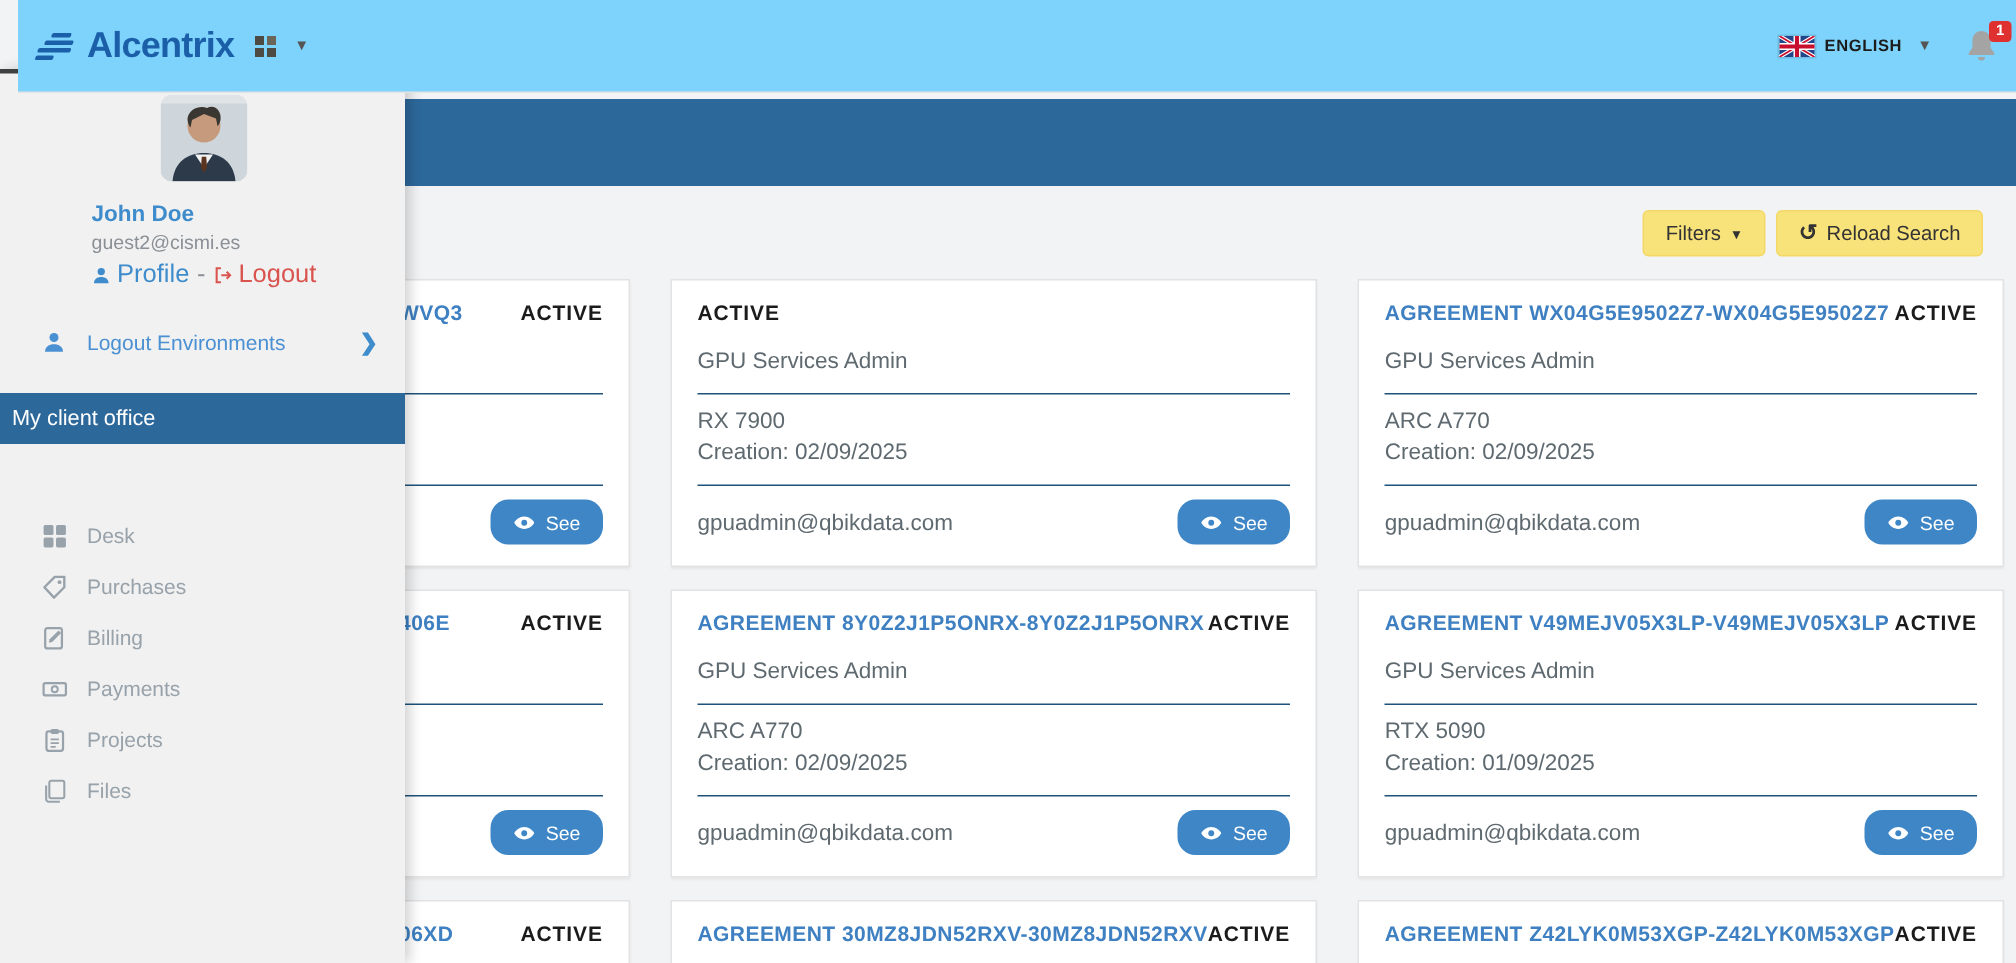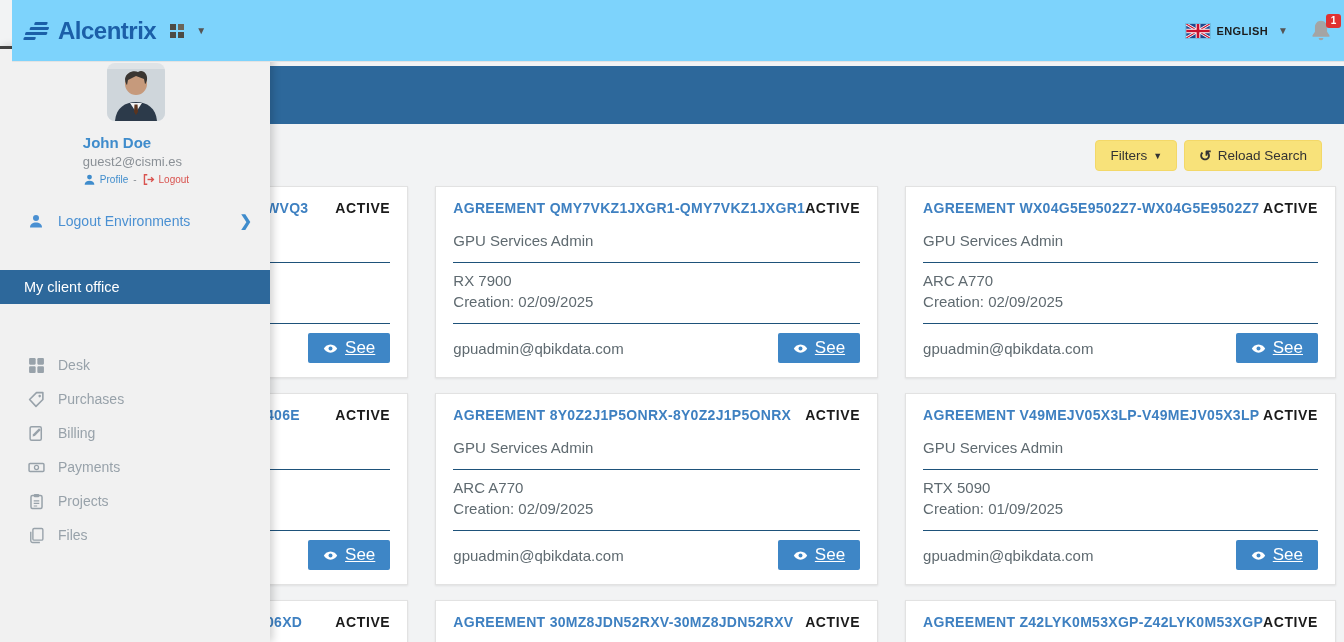--- a/index.html
+++ b/index.html
@@ -56,46 +56,46 @@
   .card-title { font-size:14px; font-weight:700; color:#3e80c1; letter-spacing:.3px;
     cursor:pointer; white-space:nowrap; overflow:hidden; }
   .card.clipped .card-title { padding-left:236px; }
   .card-status { font-size:14px; font-weight:800; color:#1b1b1b; letter-spacing:.6px; }
   .card-org { margin-top:16px; font-size:15px; color:#5f6a70; min-height:18px; }
   .card-hr { border:none; border-top:1px solid #1e527a; margin-top:12px; }
   .card-product { margin-top:9px; font-size:15px; color:#5f6a70; min-height:18px; }
   .card-creation { margin-top:3px; font-size:15px; color:#5f6a70; min-height:18px; }
   .card-foot { margin-top:9px; display:flex; align-items:center; justify-content:space-between; }
   .card-email { font-size:15px; color:#5f6a70; }
-  .see-btn { background:#3e86c6; color:#fff; border:none; border-radius:2px;
-    height:30px; padding:0 15px; font-size:17px; display:flex; align-items:center;
-    gap:7px; cursor:pointer; font-family:inherit;text-decoration:underline; }
+  .see-btn { background:#3e86c6; color:#fff; border:none; border-radius:12px;
+    height:30px; padding:0 15px; font-size:13px; display:flex; align-items:center;
+    gap:7px; cursor:pointer; font-family:inherit; }
   .see-btn svg { width:15px; height:15px; display:block; }
 
   
   .sidebar { position:absolute; top:46px; left:0; width:270px; height:596px;
     background:#f1f1f1; border-top:3px solid #404040; box-shadow:3px 0 8px rgba(0,0,0,.18);
     z-index:30; }
   .profile { display:flex; align-items:center; gap:13px; padding:14px 16px 10px 18px;flex-direction:column; }
   .avatar { width:58px; height:58px; border-radius:8px; overflow:hidden; flex:0 0 auto; }
   .avatar svg { width:100%; height:100%; display:block; }
   .p-name { font-size:15px; font-weight:700; color:#3f8ccc; cursor:pointer; }
   .p-email { font-size:13px; color:#8a9096; margin-top:3px; }
-  .p-links { font-size:10px; margin-top:4px; display:flex; align-items:center; gap:5px; }
+  .p-links { font-size:17px; margin-top:4px; display:flex; align-items:center; gap:5px; }
   .p-links .profile-link { color:#3f8ccc; cursor:pointer; display:flex; align-items:center; gap:4px; }
   .p-links .sep { color:#8a9096; }
   .p-links .logout-link { color:#d9534f; cursor:pointer; display:flex; align-items:center; gap:4px; }
   .p-links svg { width:13px; height:13px; }
   .other-env { display:flex; align-items:center; padding:16px 18px 16px 28px; cursor:pointer; }
   .other-env .oe-icon { width:16px; height:16px; color:#4a90d2; margin-right:14px; }
   .other-env .oe-icon svg { width:16px; height:16px; display:block; }
   .oe-label { font-size:14px; color:#4a90d2; flex:1; }
   .oe-chevron { color:#3f8ccc; font-size:15px; font-weight:700; }
   .section-band { background:#2d689b; color:#fff; font-size:14.5px;
-    padding:9px 24px; margin-top:24px; }
+    padding:9px 8px; margin-top:9px; }
   .menu { list-style:none; padding:8px 0 0 0;margin-top:36px; }
   .menu-item { display:flex; align-items:center; height:34px; padding-left:28px;
     cursor:pointer; color:#98a2aa; }
   .menu-item .mi-icon { width:17px; height:17px; margin-right:13px; color:#98a2aa; }
   .menu-item .mi-icon svg { width:17px; height:17px; display:block; }
   .menu-item .mi-label { font-size:14px; }
   .menu-item.active { color:#2d689b; }
   .menu-item.active .mi-icon { color:#2d689b; }
   .menu-item.active .mi-label { font-weight:700; color:#2d689b; }
 </style>
@@ -171,21 +171,20 @@
         <svg viewBox="0 0 16 16">
           <path d="M8 3.6C4.6 3.6 1.9 6 .9 8c1 2 3.7 4.4 7.1 4.4S14.1 10 15.1 8c-1-2-3.7-4.4-7.1-4.4Z" fill="#ffffff"></path>
           <circle cx="8" cy="8" r="2.1" fill="#3e86c6"></circle>
         </svg>
         <span class="see-label">See</span>
       </button>
     </div>
   </article>
     <article class="card">
     <div class="card-head">
-      <h3 class="card-title">AGREEMENT QMY7VKZ1JXGR1-QMY7VKZ1JXGR1</h3>
       <span class="card-status">ACTIVE</span>
     </div>
     <div class="card-org">GPU Services Admin</div>
     <hr class="card-hr">
     <div class="card-product">RX 7900</div>
     <div class="card-creation">Creation: 02/09/2025</div>
     <hr class="card-hr">
     <div class="card-foot">
       <span class="card-email">gpuadmin@qbikdata.com</span>
       <button class="see-btn">

